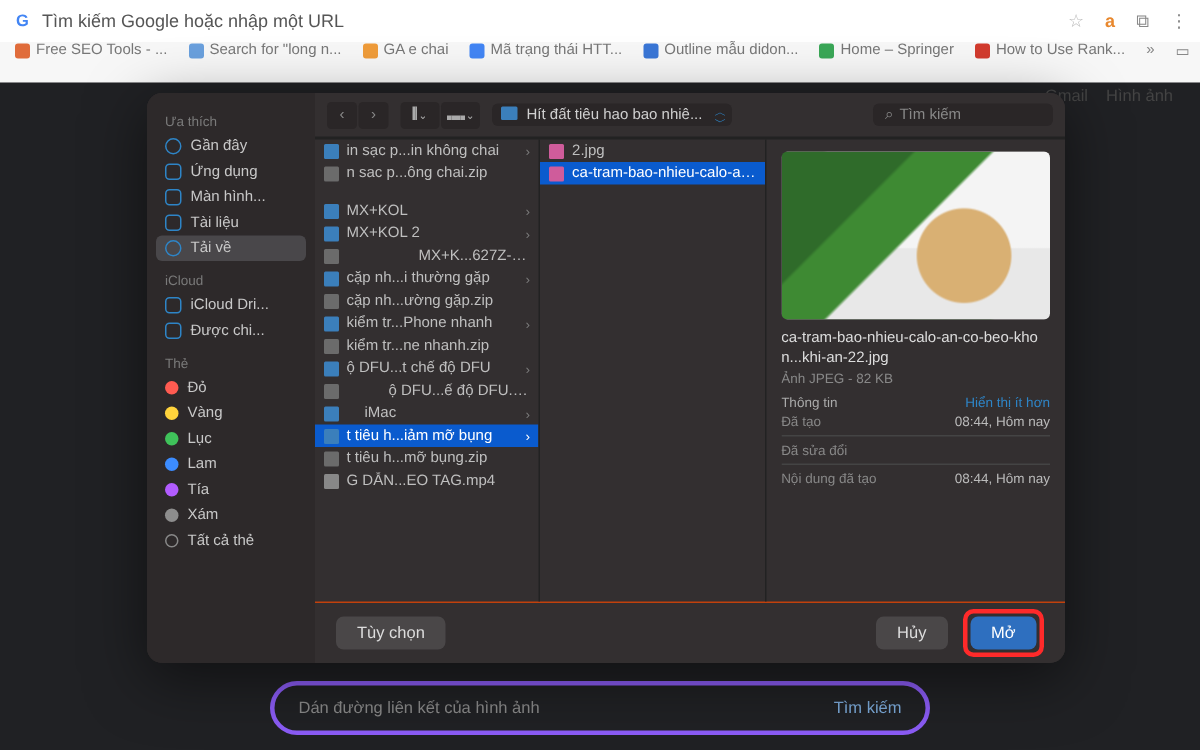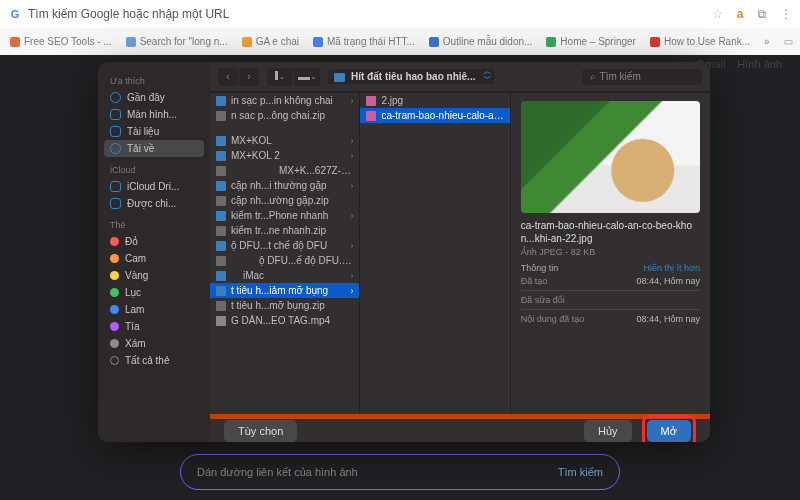--- a/index.html
+++ b/index.html
@@ -5,29 +5,29 @@
   *{box-sizing:border-box;margin:0;padding:0;font-family:-apple-system,BlinkMacSystemFont,"Segoe UI",Helvetica,Arial,sans-serif;}
   body{width:800px;height:500px;overflow:hidden;background:#f0f0f0;position:relative;}
   
   .browser-chrome{background:#f3f3f3;height:55px;border-bottom:1px solid #ddd;}
   .addr-bar{height:28px;display:flex;align-items:center;padding:0 8px;gap:6px;background:#fff;}
   .g-favicon{width:14px;height:14px;display:flex;align-items:center;justify-content:center;font-weight:700;font-size:11px;color:#4285F4;}
   .addr-text{flex:1;font-size:12px;color:#555;}
   .chrome-right{display:flex;gap:14px;align-items:center;font-size:12px;color:#888;}
   .star{color:#bbb;}
   .a-icon{color:#e8882e;font-weight:600;}
-  .bookmarks{height:27px;display:flex;align-items:center;gap:14px;padding:0 10px;font-size:10px;color:#777;background:#f7f7f7;}
+  .bookmarks{height:27px;display:flex;align-items:flex-start;gap:14px;padding:0 10px;font-size:10px;color:#777;background:#f7f7f7;}
   .bm{display:flex;align-items:center;gap:4px;white-space:nowrap;}
   .bm-favicon{width:10px;height:10px;border-radius:2px;display:inline-block;}
   
   .page-bg{position:absolute;top:55px;left:0;right:0;bottom:0;background:#202124;}
   .page-gmail-row{position:absolute;top:58px;right:18px;font-size:11px;color:#444;display:flex;gap:12px;}
   .page-search-stub{position:absolute;left:50%;transform:translateX(-50%);bottom:10px;width:440px;}
   .stub-or{text-align:center;font-size:9px;letter-spacing:2px;color:#555;margin-bottom:14px;}
-  .stub-bar{height:36px;border:1px solid #8b5cf6;border-radius:18px;display:flex;align-items:center;padding:0 16px;font-size:11px;color:#888;justify-content:space-between;}
+  .stub-bar{height:36px;border:3px solid #8b5cf6;border-radius:18px;display:flex;align-items:center;padding:0 16px;font-size:11px;color:#888;justify-content:space-between;}
   .stub-find{color:#7ba9d8;}
   
   .finder{position:absolute;top:62px;left:98px;width:612px;height:380px;background:#332f30;border-radius:10px;box-shadow:0 10px 40px rgba(0,0,0,.5);display:flex;flex-direction:column;overflow:hidden;color:#bdbdbd;}
   .finder-body{flex:1;display:flex;min-height:0;}
   
   .sidebar{width:112px;background:#2d292a;padding:10px 6px;font-size:10px;overflow:hidden;}
   .sb-heading{font-size:9px;color:#7a7a7a;margin:4px 0 3px 6px;}
   .sb-item{display:flex;align-items:center;gap:6px;padding:3px 6px;border-radius:4px;color:#c8c8c8;white-space:nowrap;overflow:hidden;}
   .sb-item.sel{background:#49474a;}
   .sb-icon{width:11px;height:11px;border:1px solid #2e85c7;border-radius:3px;flex-shrink:0;}
@@ -36,21 +36,21 @@
   .tag-outline{border:1px solid #888;background:transparent !important;}
   
   .main{flex:1;display:flex;flex-direction:column;min-width:0;}
   .toolbar{height:30px;display:flex;align-items:center;padding:0 8px;gap:8px;background:#332f30;border-bottom:1px solid #222;}
   .nav-btns{display:flex;gap:1px;}
   .nav-btn{width:20px;height:18px;background:#2a2627;border-radius:3px;display:flex;align-items:center;justify-content:center;color:#888;font-size:10px;}
   .view-segs{display:flex;gap:1px;}
   .seg{width:26px;height:18px;background:#2a2627;border-radius:3px;display:flex;align-items:center;justify-content:center;font-size:9px;color:#aaa;gap:1px;}
   .seg-bars span{width:1px;height:9px;background:#aaa;display:inline-block;}
   .seg-grid span{width:3px;height:3px;background:#aaa;display:inline-block;}
-  .path-pill{display:flex;align-items:flex-end;gap:6px;background:#2a2627;border-radius:4px;padding:2px 20px 2px 6px;font-size:10px;color:#d0d0d0;position:relative;max-width:200px;font-weight:bold;}
+  .path-pill{display:flex;align-items:flex-start;gap:6px;background:#2a2627;border-radius:4px;padding:2px 20px 2px 6px;font-size:10px;color:#d0d0d0;position:relative;max-width:200px;}
   .path-pill .fld{width:11px;height:9px;background:#3b7fbb;border-radius:1px;}
   .path-pill .chevy{position:absolute;right:4px;color:#2e85c7;font-size:8px;line-height:7px;}
   .search-wrap{margin-left:auto;display:flex;align-items:center;gap:4px;background:#2a2627;border-radius:4px;padding:2px 8px;font-size:10px;color:#888;width:120px;}
   
   .cols{flex:1;display:flex;min-height:0;border-top:1px solid #222;}
   .col{flex:1;min-width:0;overflow:hidden;font-size:10px;position:relative;}
   .col+.col{border-left:1px solid #222;}
   .col-inner{height:100%;overflow-y:auto;overflow-x:hidden;}
   .row{display:flex;align-items:center;padding:2px 6px;gap:5px;white-space:nowrap;color:#bfbfbf;}
   .row .chev{margin-left:auto;color:#7a7a7a;font-size:9px;}
@@ -69,21 +69,21 @@
     linear-gradient(0deg,#e8e8e8 0 42%, #f4f4f4 43% 100%);
     background-color:#eee;}
   .pv-name{color:#ddd;margin-top:6px;font-size:10px;line-height:13px;word-break:break-all;}
   .pv-sub{color:#888;margin-top:2px;}
   .pv-info-row{display:flex;justify-content:space-between;margin-top:6px;}
   .pv-less{color:#2e85c7;}
   .pv-kv{display:flex;justify-content:space-between;color:#888;margin-top:3px;font-size:9px;}
   .pv-kv span:last-child{color:#bbb;}
   .pv-sep{height:1px;background:#444;margin:4px 0;}
   
-  .footer{height:28px;border-top:5px solid #c2410c;display:flex;align-items:center;padding:0 14px;gap:10px;background:#332f30;}
+  .footer{height:41px;border-top:1px solid #c2410c;display:flex;align-items:center;padding:0 14px;gap:10px;background:#332f30;}
   .btn{padding:5px 14px;border-radius:5px;font-size:11px;background:#4a4748;color:#ddd;border:none;}
   .btn.primary{background:#2e6fbf;color:#fff;}
   .btn.opts{background:#4a4748;}
   .footer-spacer{flex:1;}
   .open-highlight{border:3px solid #ff2a2a;border-radius:7px;padding:2px;}
   
   .col-inner::-webkit-scrollbar{width:6px;}
   .col-inner::-webkit-scrollbar-thumb{background:#555;border-radius:3px;}
 </style>
 </head>
@@ -152,20 +152,24 @@
 
     <div class="sidebar">
       <div class="sb-heading">Ưa thích</div>
       <div id="sb-fav">
           <div class="sb-item">
             <span class="sb-icon circle"></span>
             <span>Gần đây</span>
           </div>
           <div class="sb-item">
             <span class="sb-icon"></span>
+            <span>Ứng dụng</span>
+          </div>
+          <div class="sb-item">
+            <span class="sb-icon"></span>
             <span>Màn hình...</span>
           </div>
           <div class="sb-item">
             <span class="sb-icon"></span>
             <span>Tài liệu</span>
           </div>
           <div class="sb-item sel">
             <span class="sb-icon circle"></span>
             <span>Tải về</span>
           </div>
@@ -179,24 +183,20 @@
           <div class="sb-item">
             <span class="sb-icon"></span>
             <span>Được chi...</span>
           </div>
         </div>
       <div class="sb-heading" style="margin-top:8px;">Thẻ</div>
       <div id="sb-tags">
           <div class="sb-item">
             <span class="tag-dot" style="background:#ff5b51"></span>
             <span>Đỏ</span>
-          </div>
-          <div class="sb-item">
-            <span class="tag-dot" style="background:#ff9a3c"></span>
-            <span>Cam</span>
           </div>
           <div class="sb-item">
             <span class="tag-dot" style="background:#ffd33c"></span>
             <span>Vàng</span>
           </div>
           <div class="sb-item">
             <span class="tag-dot" style="background:#3fc25a"></span>
             <span>Lục</span>
           </div>
           <div class="sb-item">

